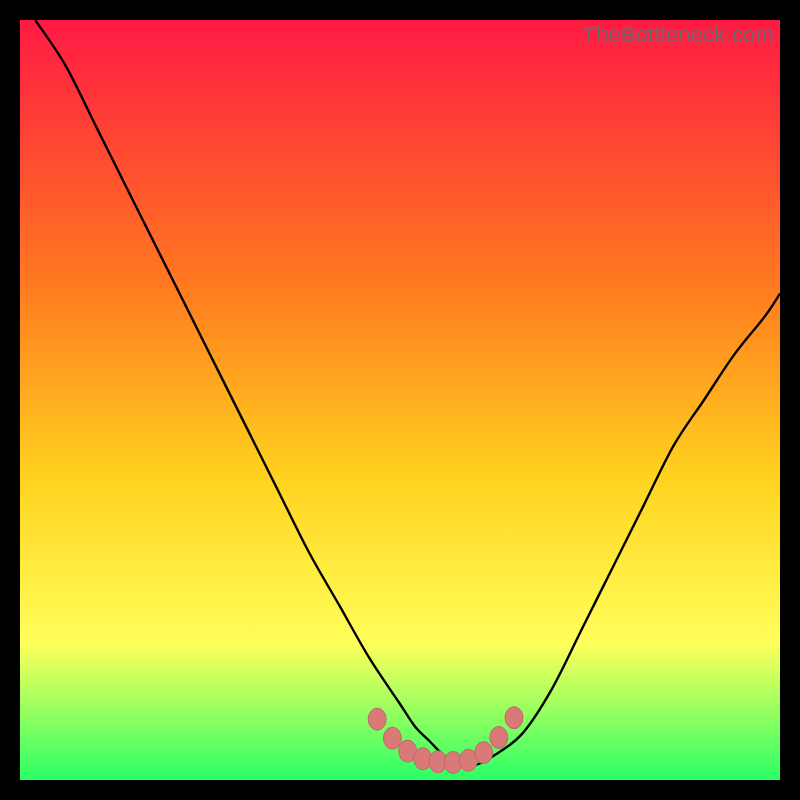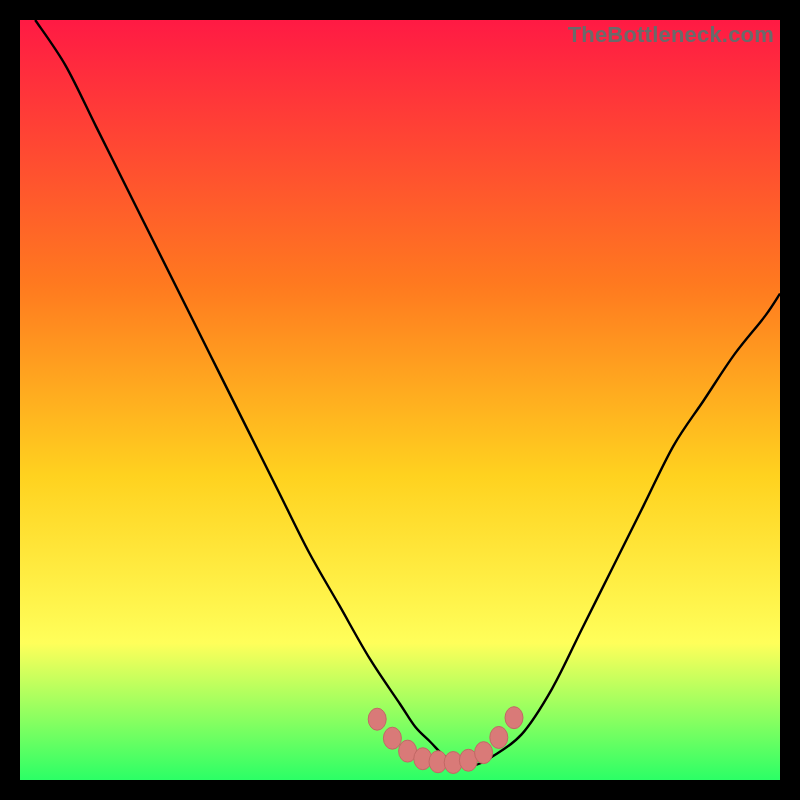--- a/index.html
+++ b/index.html
@@ -25,21 +25,21 @@
     top: 0;
     width: 760px;
     height: 760px;
   }
   .watermark {
     position: absolute;
     top: 2px;
     right: 6px;
     color: #6a6a6a;
     font-size: 22px;
-    font-weight: 700;
+    font-weight: 400;
     letter-spacing: 0.2px;
     font-family: Arial, sans-serif;
   }
 </style>
 </head>
 <body>
 
 <div class="frame">
   <svg class="plot-area" viewBox="0 0 760 760" preserveAspectRatio="none">
     <defs>

